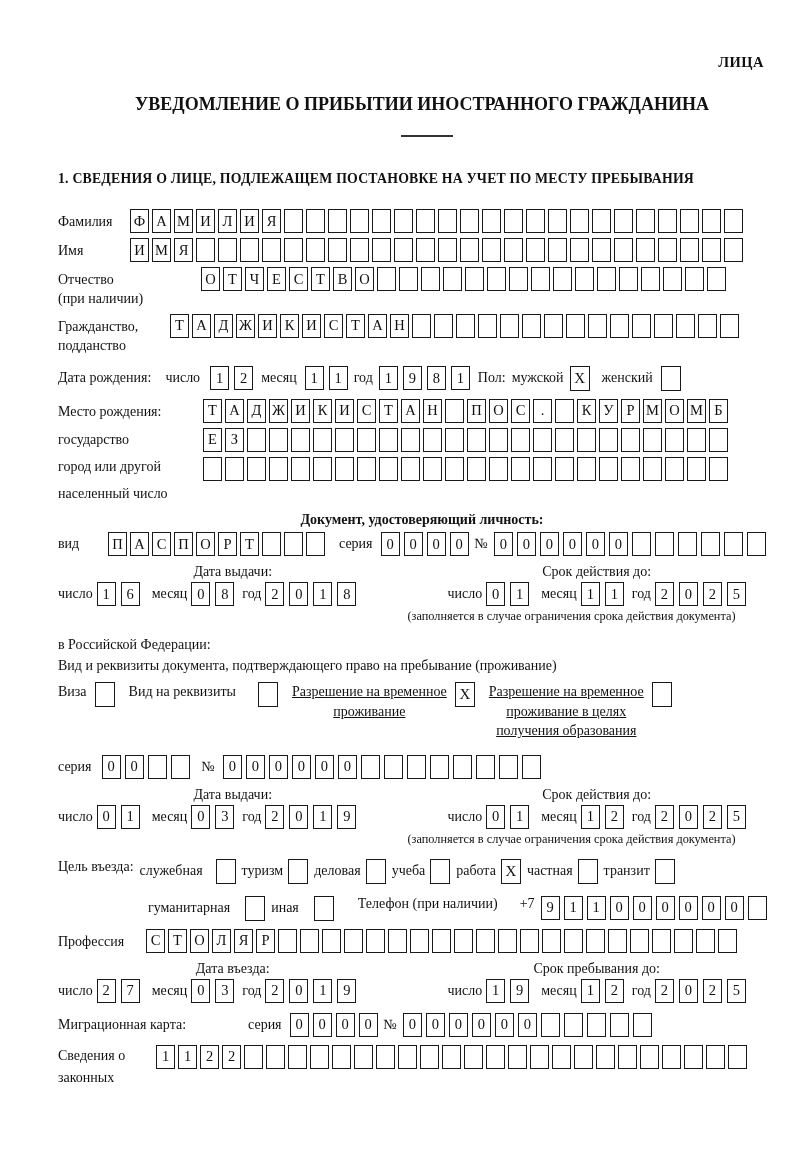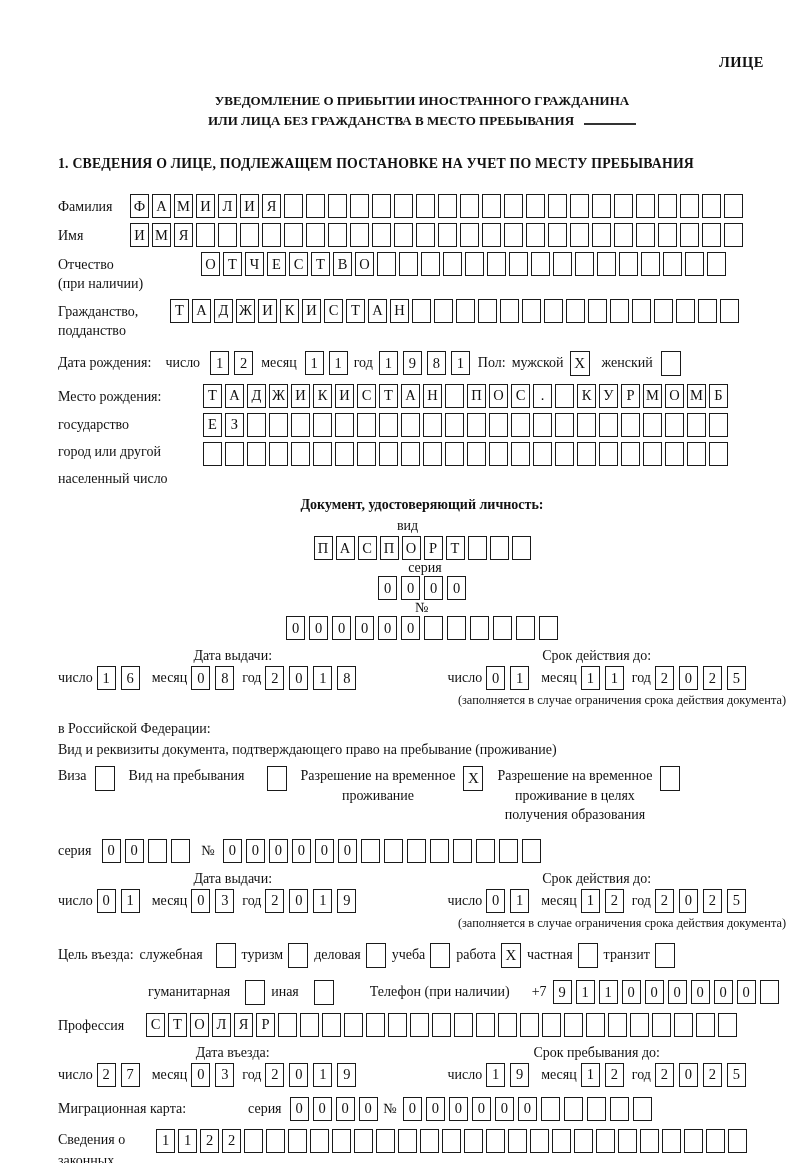--- a/index.html
+++ b/index.html
@@ -4,21 +4,21 @@
 <style>
   html,body{margin:0;padding:0;background:#fff;}
   body{width:800px;height:1163px;font-family:"Liberation Serif",serif;color:#111;overflow:hidden;}
   .page{box-sizing:border-box;width:800px;height:1163px;padding:34px 14px 0 58px;}
 
   
   .hdr-block{margin-left:auto;width:186px;font-size:13.5px;line-height:1.35;}
   .hdr-edition{margin-top:6px;}
   .forma{font-weight:bold;text-align:right;padding-right:22px;font-size:14.5px;margin-top:20px;letter-spacing:.5px;}
 
-  .title{margin-top:20px;text-align:center;font-weight:bold;font-size:13px;line-height:1.5;}
+  .title{margin-top:20px;text-align:center;font-weight:bold;font-size:18px;line-height:1.5;}
   .title-underline{display:inline-block;width:52px;border-bottom:2px solid #333;height:12px;margin-left:10px;}
   .sec-head{margin-top:26px;font-weight:bold;font-size:13.8px;letter-spacing:.2px;}
 
   
   .row{display:flex;align-items:flex-start;margin-top:5px;}
   .lbl{font-size:14px;line-height:1.35;padding-top:4px;flex-shrink:0;}
   .cells{display:flex;gap:3px;flex-wrap:nowrap;}
   .cell{box-sizing:border-box;width:19px;height:24px;border:1.6px solid #1a1a1a;display:flex;align-items:center;justify-content:center;font-size:14.5px;flex-shrink:0;}
   .checkbox{box-sizing:border-box;width:20px;height:25px;border:1.6px solid #1a1a1a;display:inline-flex;align-items:center;justify-content:center;font-size:15px;flex-shrink:0;}
 
@@ -29,47 +29,47 @@
 
   .inline-lbl{font-size:14px;padding-top:4px;flex-shrink:0;}
 
   
   .date-cols{display:flex;margin-top:8px;}
   .date-col{width:48%;}
   .date-col.right{width:52%;}
   .date-caption{text-align:center;font-size:14px;margin-bottom:2px;}
   .date-line{display:flex;align-items:center;gap:4px;}
   .date-line .inline-lbl{padding-top:0;}
-  .date-note{font-size:12.3px;text-align:right;margin-top:3px;}
+  .date-note{font-size:12.3px;text-align:left;margin-top:3px;}
 
   .plain{font-size:14px;margin-top:10px;line-height:1.5;}
 
   .permits{display:flex;margin-top:6px;gap:14px;align-items:flex-start;}
   .permit-item{display:flex;gap:8px;align-items:flex-start;font-size:14px;}
   .permit-item .txt{line-height:1.4;}
-  .center{text-align:center;}
-
-  .purpose-line{display:flex;align-items:center;gap:6px;margin-top:12px;font-size:14px;flex-wrap:nowrap;}
+  .center{text-align:center;text-decoration:underline;}
+
+  .purpose-line{display:flex;gap:6px;margin-top:12px;font-size:14px;flex-wrap:nowrap;}
   .purpose-line .pair{display:flex;align-items:center;gap:5px;}
   .indent{margin-left:90px;}
 
   .legal-wrap{display:flex;margin-top:8px;}
   .legal-lbls{width:98px;font-size:14px;line-height:1.55;flex-shrink:0;}
   .legal-rows .cells{margin-bottom:6px;}
 </style>
 </head>
 <body>
 
 <div class="page">
 
-  <div class="forma">ЛИЦЕ</div>
+  <div class="forma">ЛИЦА</div>
 
   <div class="title">
     <div>УВЕДОМЛЕНИЕ О ПРИБЫТИИ ИНОСТРАННОГО ГРАЖДАНИНА</div>
-    <div><span>ИЛИ ЛИЦА БЕЗ ГРАЖДАНСТВА В МЕСТО ПРЕБЫВАНИЯ</span><span class="title-underline"></span></div>
+    <div><span class="title-underline"></span></div>
   </div>
 
   <div class="sec-head">1. СВЕДЕНИЯ О ЛИЦЕ, ПОДЛЕЖАЩЕМ ПОСТАНОВКЕ НА УЧЕТ ПО МЕСТУ ПРЕБЫВАНИЯ</div>
 
   <div class="row" style="margin-top:22px;">
     <div class="lbl w72">Фамилия</div>
     <div class="cells">
         <span class="cell">Ф</span>
         <span class="cell">А</span>
         <span class="cell">М</span>
@@ -312,21 +312,21 @@
           <span class="cell"></span>
           <span class="cell"></span>
           <span class="cell"></span>
           <span class="cell"></span>
           <span class="cell"></span>
         </div>
     </div>
   </div>
 
   <div class="doc-head">Документ, удостоверяющий личность:</div>
-  <div class="row" style="margin-top:4px;align-items:center;flex-direction:column;">
+  <div class="row" style="margin-top:4px;align-items:center;">
     <div class="lbl w50" style="padding-top:0;">вид</div>
     <div class="cells">
         <span class="cell">П</span>
         <span class="cell">А</span>
         <span class="cell">С</span>
         <span class="cell">П</span>
         <span class="cell">О</span>
         <span class="cell">Р</span>
         <span class="cell">Т</span>
         <span class="cell"></span>
@@ -409,21 +409,21 @@
     <div>в Российской Федерации:</div>
     <div>Вид и реквизиты документа, подтверждающего право на пребывание (проживание)</div>
   </div>
 
   <div class="permits">
     <div class="permit-item">
       <span class="txt">Виза</span>
       <span class="checkbox"></span>
     </div>
     <div class="permit-item">
-      <span class="txt">Вид на пребывания</span>
+      <span class="txt">Вид на реквизиты</span>
       <span class="checkbox" style="margin-left:14px;"></span>
     </div>
     <div class="permit-item">
       <span class="txt center">
         <div>Разрешение на временное</div>
         <div>проживание</div>
       </span>
       <span class="checkbox">X</span>
     </div>
     <div class="permit-item">
@@ -544,21 +544,21 @@
   </div>
   <div class="purpose-line indent">
     <span class="pair">
         <span>гуманитарная</span>
         <span class="checkbox" style="margin-left:10px;"></span>
       </span>
     <span class="pair">
         <span>иная</span>
         <span class="checkbox" style="margin-left:10px;"></span>
       </span>
-    <span style="margin-left:30px;">Телефон (при наличии)</span>
+    <span style="margin-left:18px;">Телефон (при наличии)</span>
     <span style="margin-left:16px;">+7</span>
     <div class="cells" style="gap:4px;">
         <span class="cell">9</span>
         <span class="cell">1</span>
         <span class="cell">1</span>
         <span class="cell">0</span>
         <span class="cell">0</span>
         <span class="cell">0</span>
         <span class="cell">0</span>
         <span class="cell">0</span>

